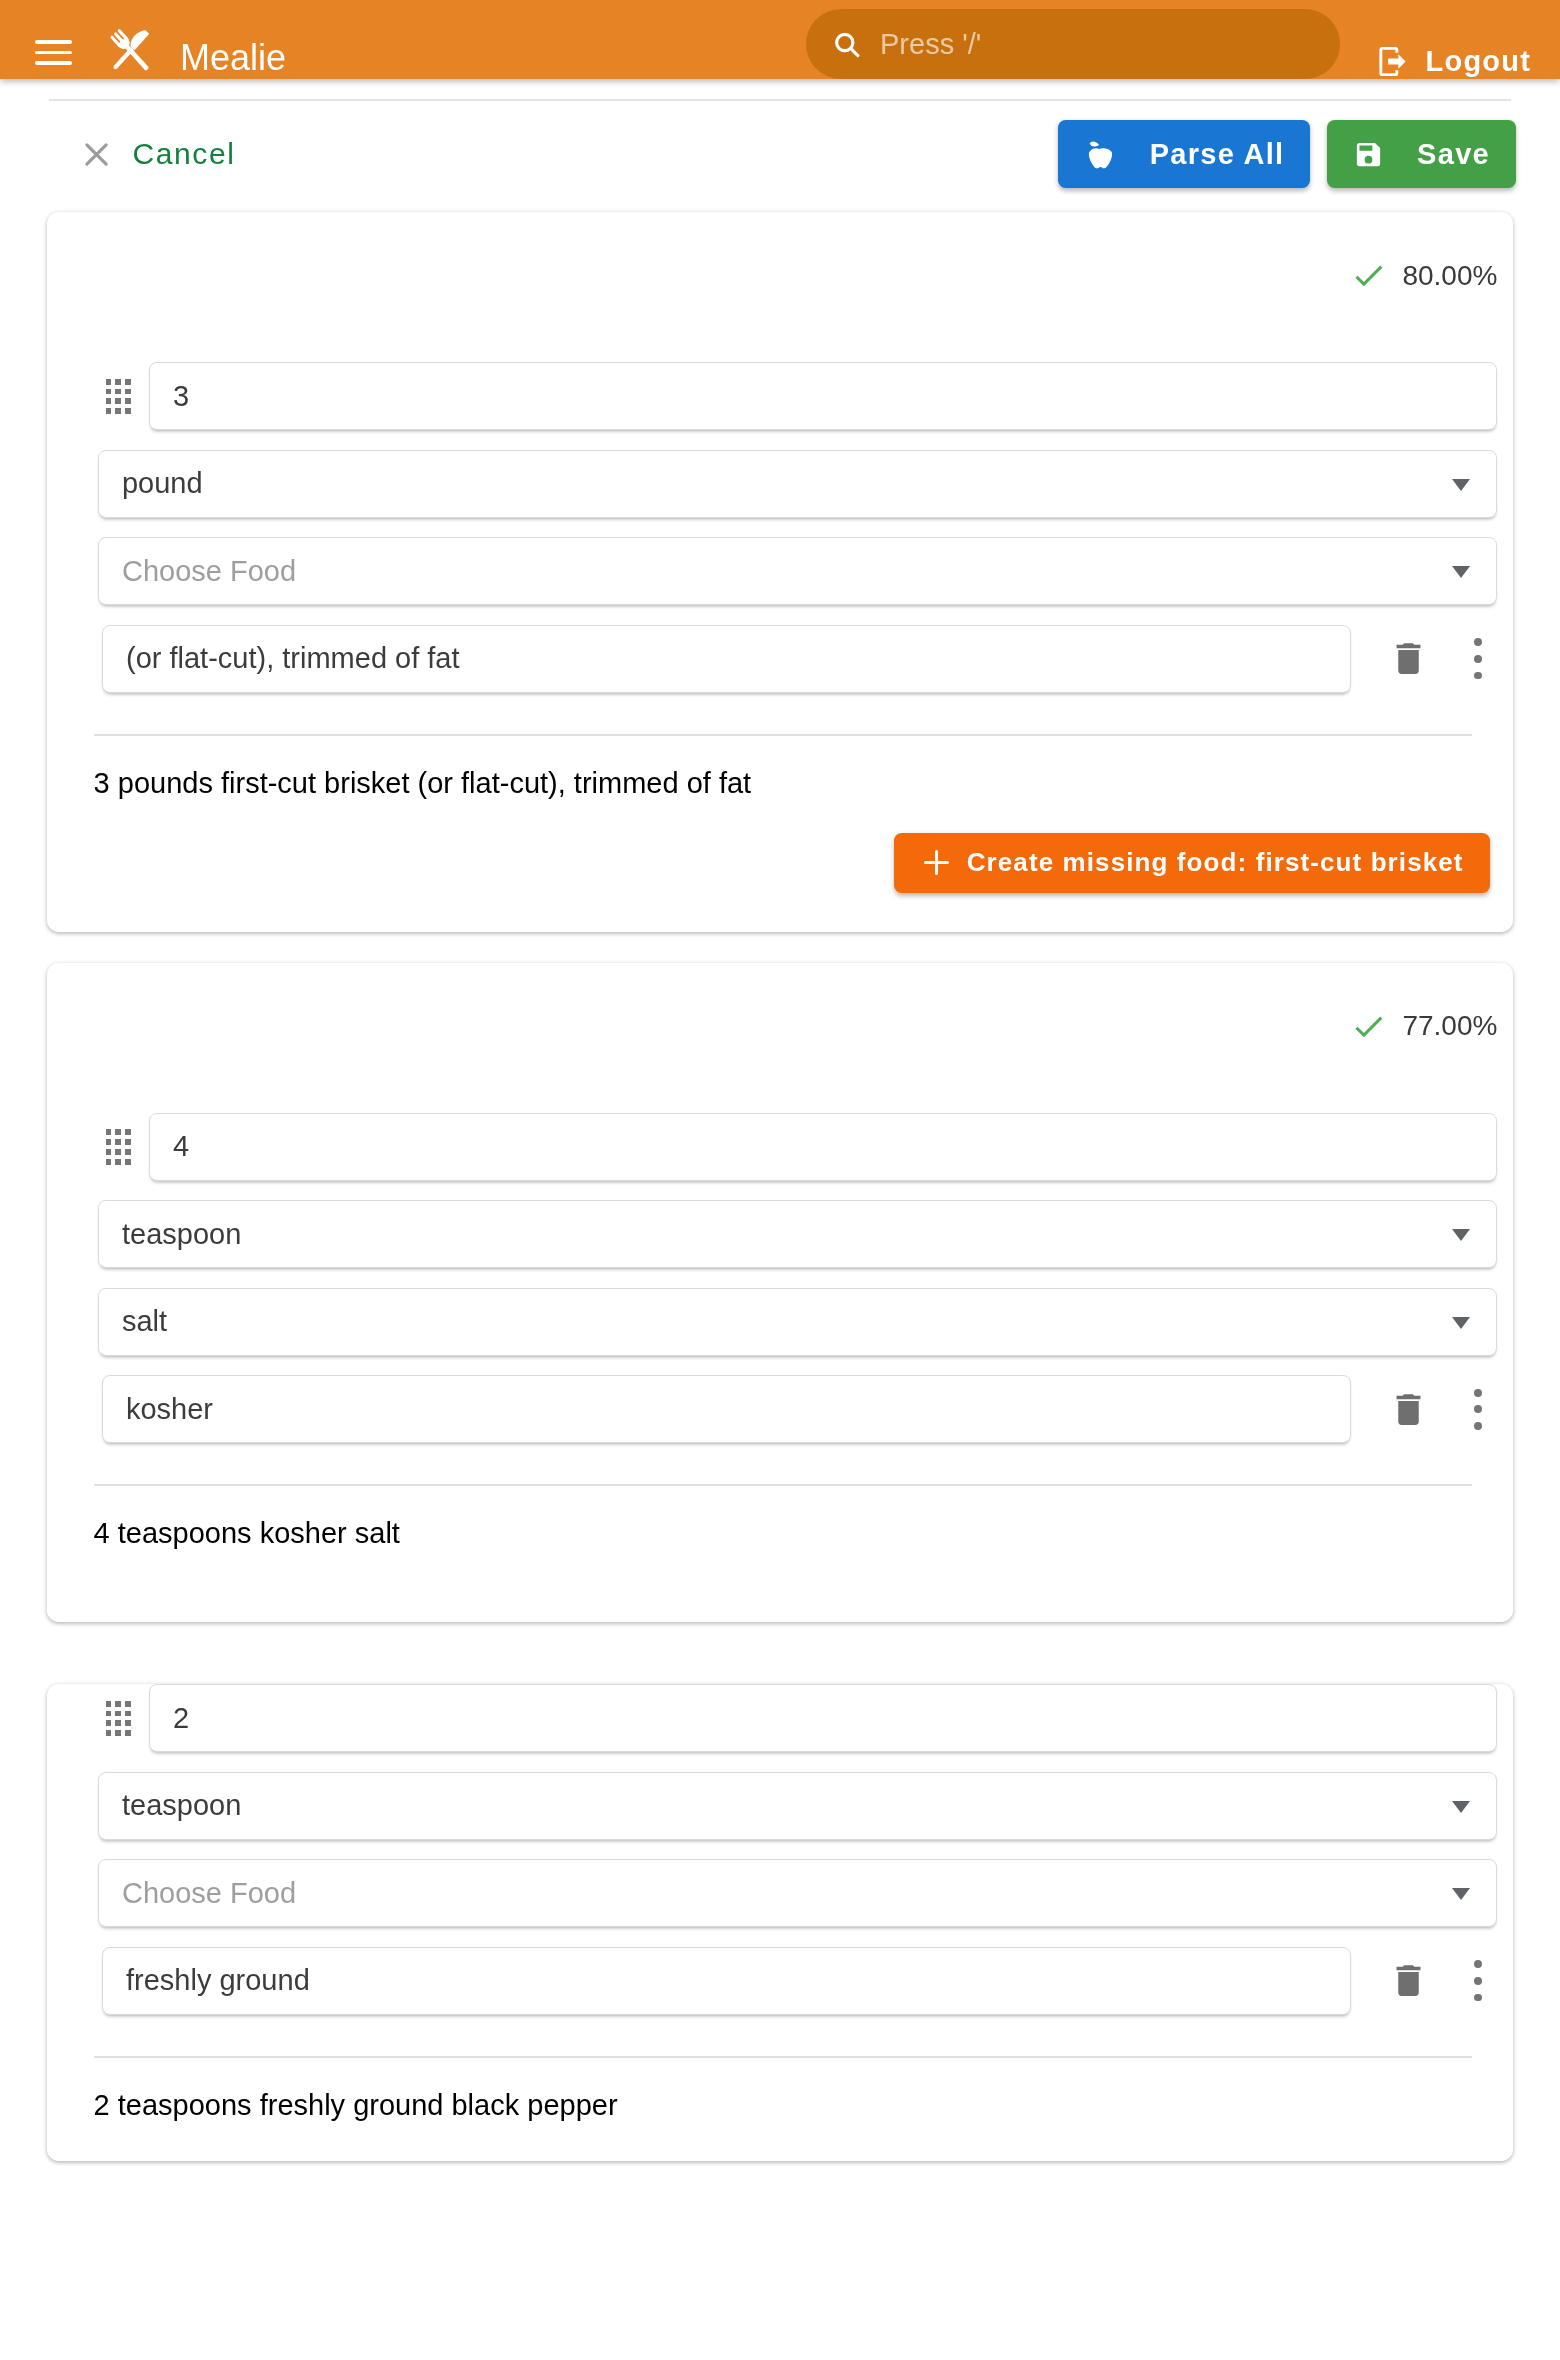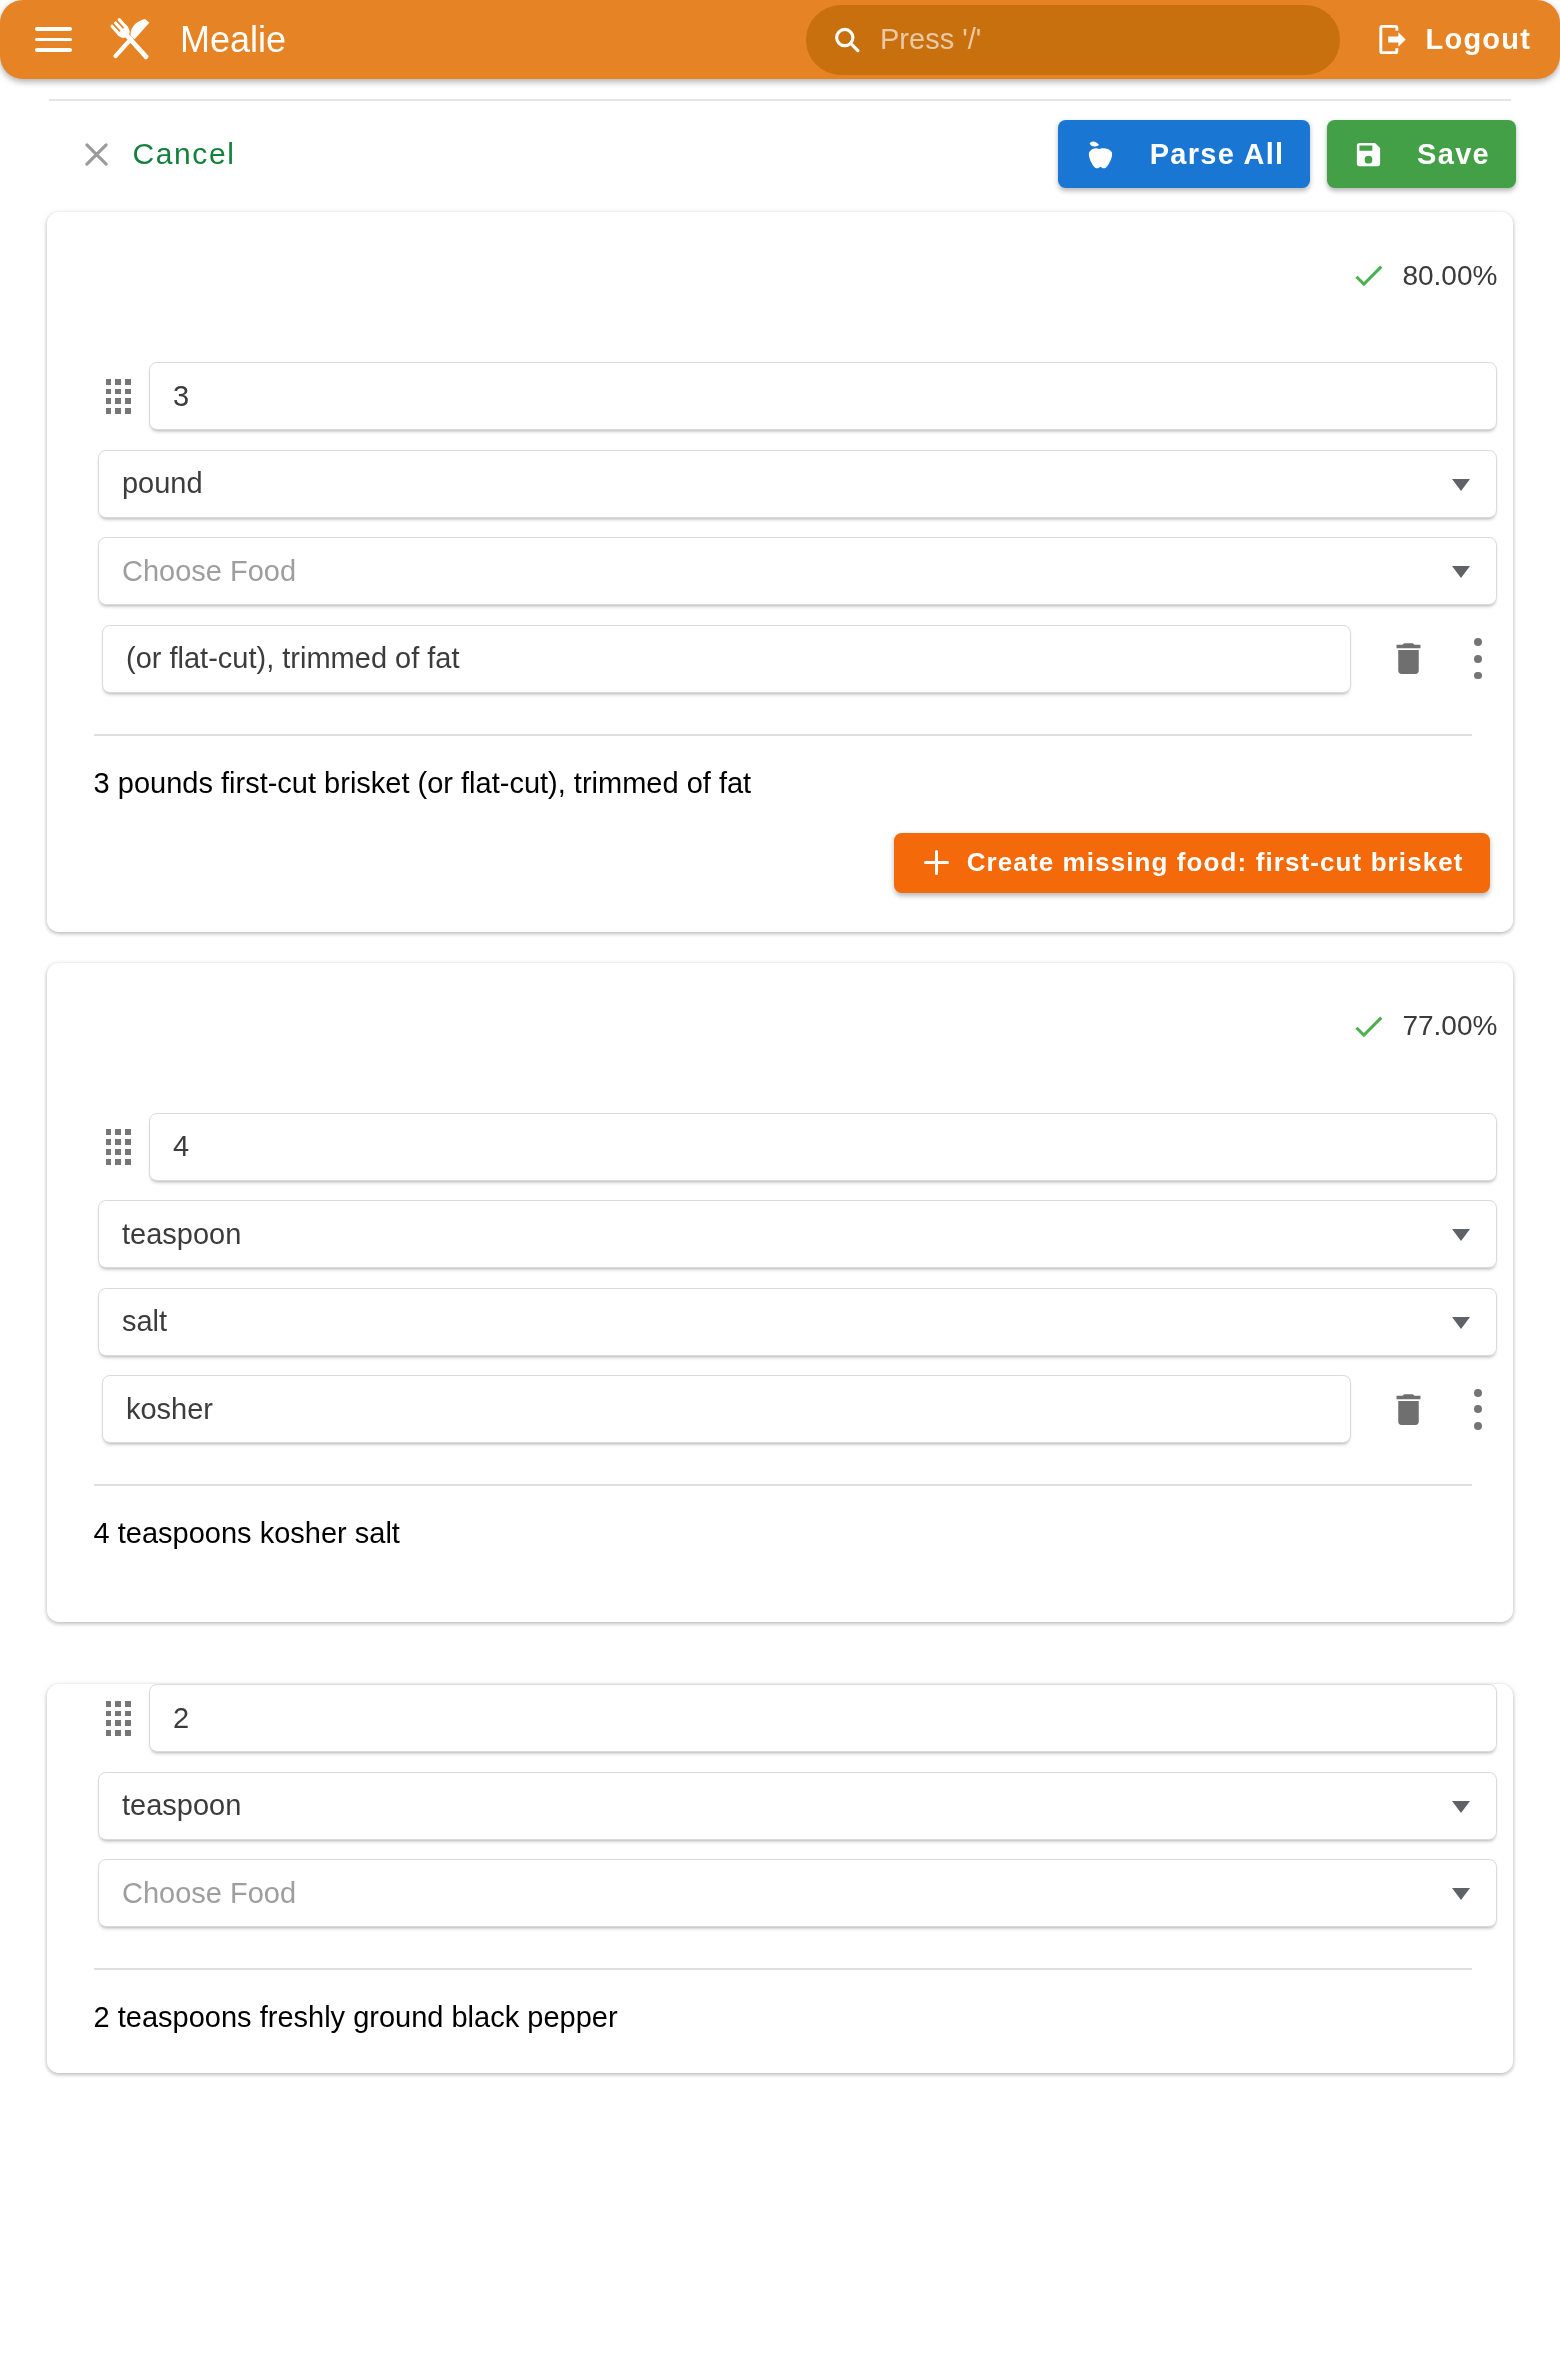--- a/index.html
+++ b/index.html
@@ -1,22 +1,22 @@
 <!DOCTYPE html>
 <html><head>
 <meta charset="utf-8">
 <style>
   * { margin:0; padding:0; box-sizing:border-box; }
   html,body { width:1560px; height:2360px; overflow:hidden; background:#fff;
               font-family:"Liberation Sans", sans-serif; }
 
   
-  .appbar { height:79px; background:#E58325; display:flex; align-items:center;
+  .appbar { height:79px; background:#E58325; display:flex; align-items:flex-end;
             padding:0 29px 0 27px; box-shadow:0 2.9px 6.8px rgba(0,0,0,.30);
-            position:relative; z-index:5;border-radius:23px; }
+            position:relative; z-index:5; }
   .hamburger { width:53px; height:53px; display:flex; flex-direction:column;
                justify-content:center; gap:6.8px; cursor:pointer; padding:0 7.8px; }
   .hamburger b { display:block; height:3.9px; border-radius:2px; background:#fff; }
   .logo { width:57px; height:57px; margin-left:21.5px; }
   .apptitle { color:#fff; font-size:36px; font-weight:400; margin-left:21.5px; }
   .search-pill { margin-left:auto; margin-right:35px; width:534px; height:70px;
                  background:#C8700E; border-radius:35px; display:flex; align-items:center;
                  padding:0 25px; }
   .search-pill input { background:transparent; border:none; outline:none; color:#fff;
                  font-size:29px; width:100%; margin-left:17.6px; font-family:inherit; }
@@ -289,20 +289,33 @@
     <div class="select-row">
       <input class="field" readonly="" value="teaspoon" style="">
       <i class="caret"></i>
     </div>
 
     <div class="select-row">
       <input class="field" readonly="" placeholder="Choose Food" style="">
       <i class="caret"></i>
     </div>
 
+    <div class="row note-row">
+      <input class="field" value="freshly ground" style="">
+      <button class="icon-btn trash-btn">
+        <svg width="41" height="41" viewBox="0 0 24 24">
+          <path fill="#6F6F6F" d="M19,4H15.5L14.5,3H9.5L8.5,4H5V6H19M6,19A2,2 0 0,0 8,21H16A2,2 0 0,0 18,19V7H6V19Z"></path>
+        </svg>
+      </button>
+      <div class="kebab">
+          <b></b>
+          <b></b>
+          <b></b>
+        </div>
+    </div>
 
     <div class="divider"></div>
     <p class="parsed">2 teaspoons freshly ground black pepper</p>
 
   </section>
 
 </div>
 
 
 </body></html>

